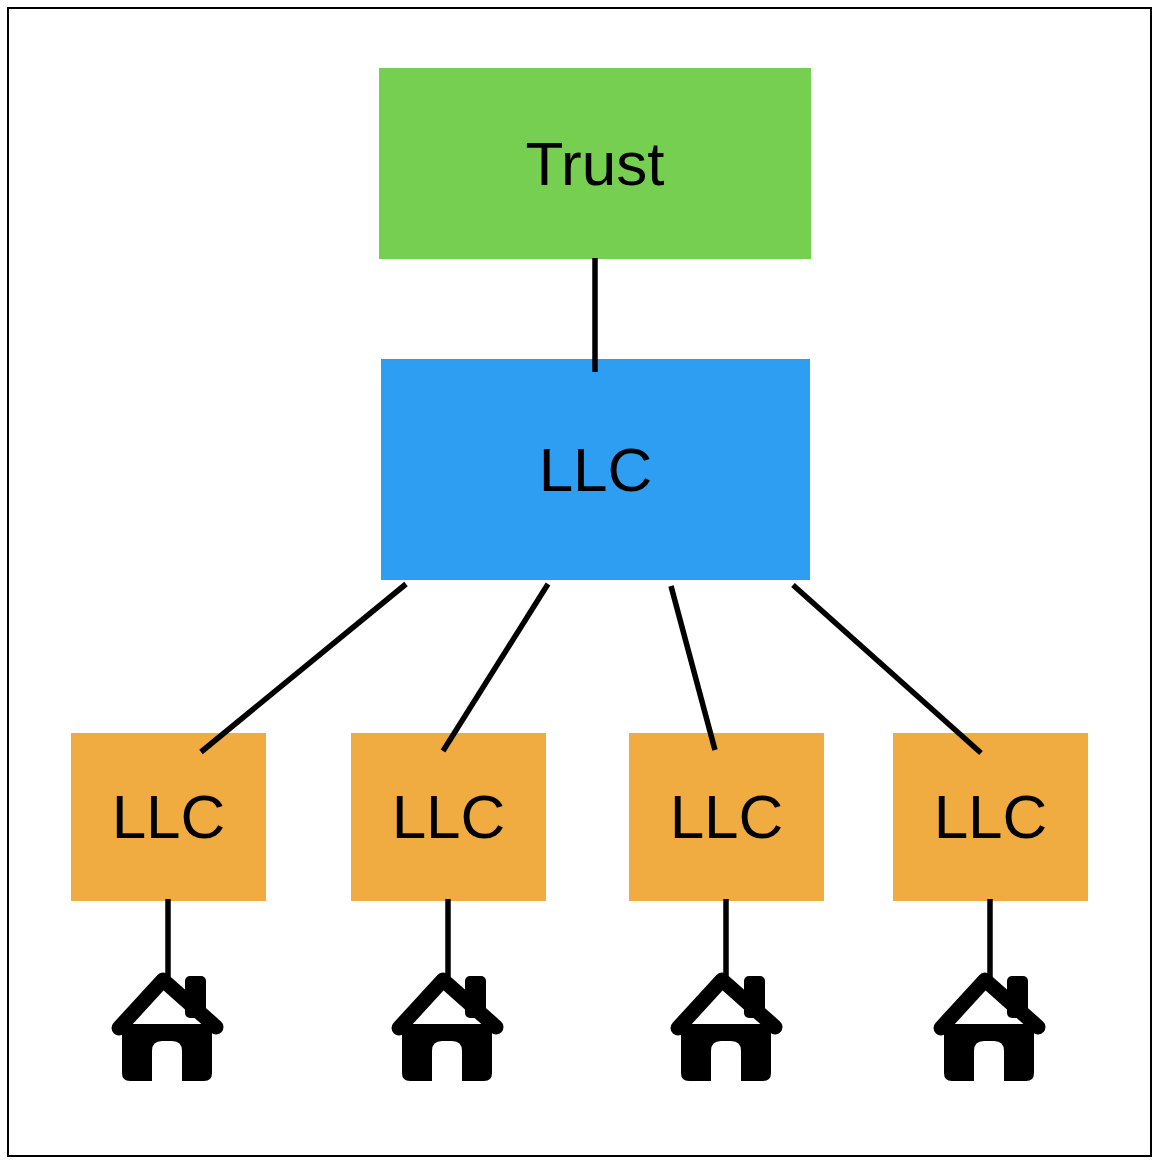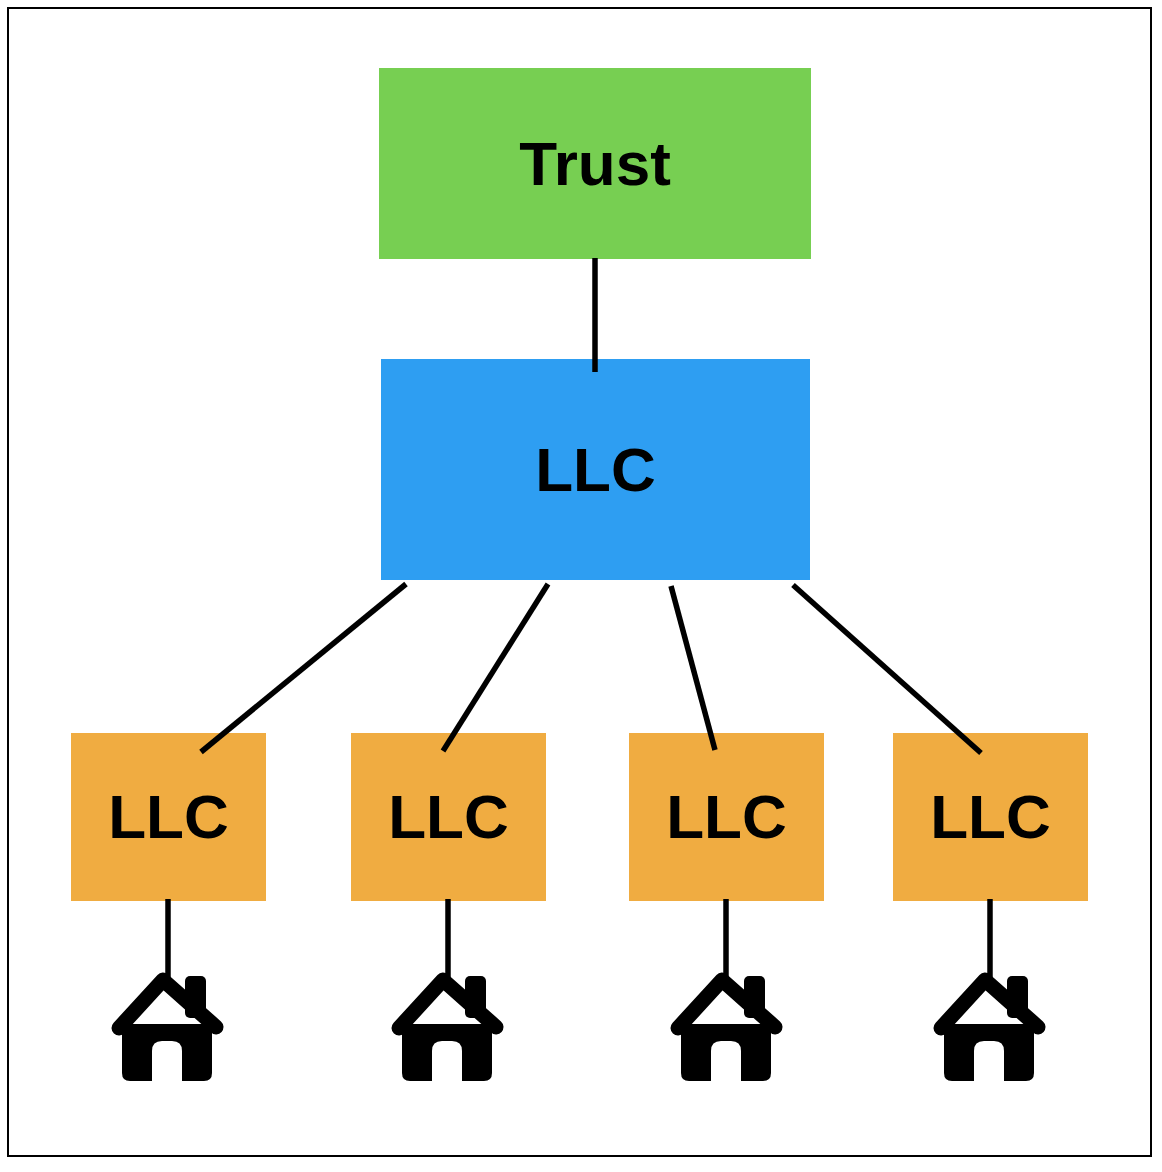--- a/index.html
+++ b/index.html
@@ -23,21 +23,20 @@
     height: 1146px;
     border: 2px solid var(--frame-color, #000);
     z-index: 1;
   }
   .node {
     position: absolute;
     display: flex;
     align-items: center;
     justify-content: center;
     z-index: 2;
-    font-weight: bold;
   }
   .node .label {
     font-size: 62px;
     line-height: 1;
     color: var(--label-color, #000);
     letter-spacing: 0;
   }
   .node-trust  { left: 379px; top: 68px;  width: 432px; height: 191px; }
   .node-parent { left: 381px; top: 359px; width: 429px; height: 221px; }
   .node-child  { top: 733px; width: 195px; height: 168px; }

